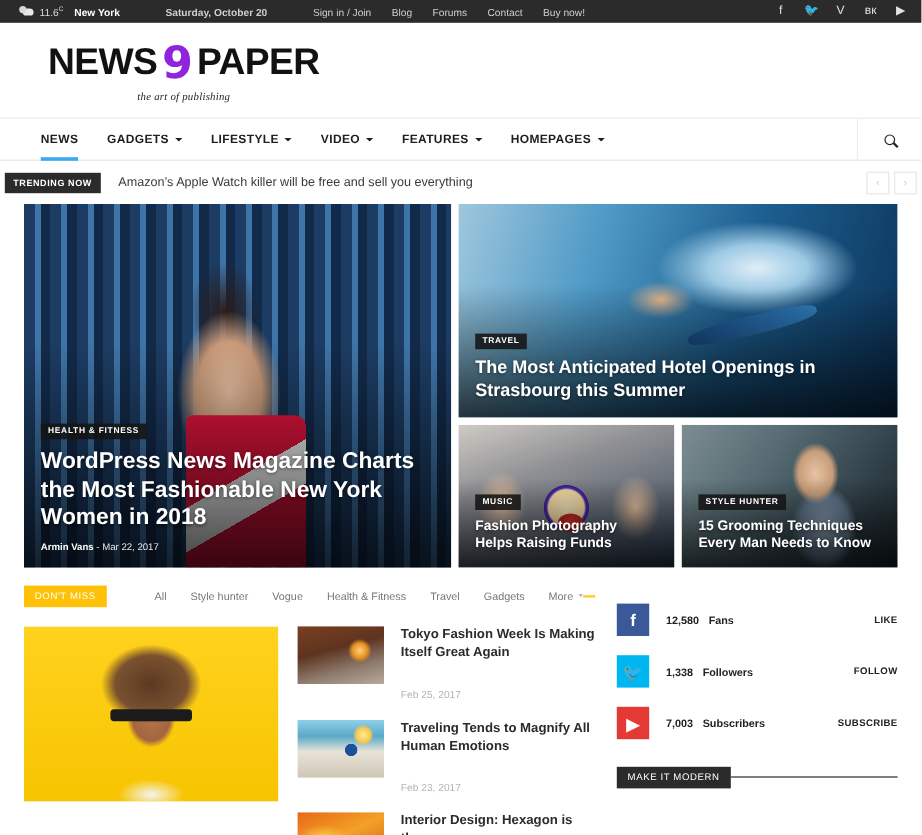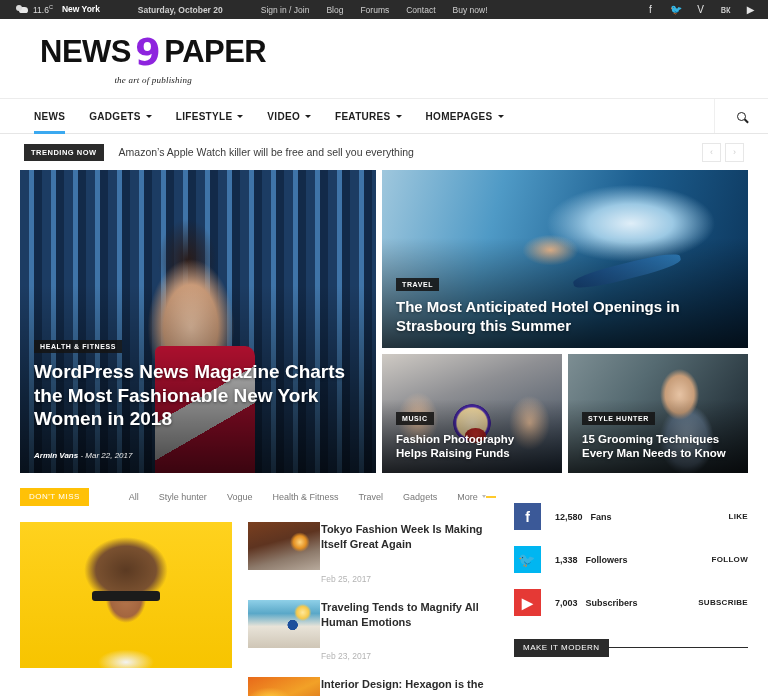--- a/index.html
+++ b/index.html
@@ -83,21 +83,21 @@
     width:9px;height:9px;border:1.6px solid #222;border-radius:50%;
     position:relative; display:inline-block;
   }
   .search-glyph::after {
     content:""; position:absolute; right:-4px; bottom:-2.5px;
     width:5px;height:1.6px;background:#222;transform:rotate(45deg);
   }
 
   
   .trending {
-    height:36px; display:flex; align-items:center; padding: 0 24px;
+    height:36px; display:flex; align-items:center; padding: 0 4px;
   }
   .trending-badge {
     background:#2b2b2b; color:#fff; font-size:7.5px; font-weight:bold;
     letter-spacing:.5px; padding:4px 7px;
   }
   .trending-text { font-size:10.5px; color:#3b3b3b; margin-left:15px; }
   .trending-arrows { margin-left:auto; display:flex; gap:4px; }
   .arrow-box {
     width:19px;height:19px;border:1px solid #e7e7e7;display:flex;
     align-items:center;justify-content:center;color:#cfcfcf;font-size:9px;
@@ -120,21 +120,21 @@
     font-size:7px; font-weight:bold; letter-spacing:.6px; padding:3px 6px;
   }
   .hero-meta { position:absolute; left:14px; right:14px; bottom:13px; z-index:3; }
   .hero-title {
     color:#fff; font-weight:bold; line-height:1.22; margin-top:7px;
     text-shadow:0 1px 3px rgba(0,0,0,.5);
   }
   .hero-left .hero-title { font-size:19px; }
   .hero-top .hero-title { font-size:15px; }
   .hero-small .hero-title { font-size:11.5px; }
-  .hero-byline { margin-top:21px; font-size:8px; color:#e6e6e6;font-style:italic; }
+  .hero-byline { margin-top:8px; font-size:8px; color:#e6e6e6; }
   .hero-byline b { font-weight:bold; color:#fff; }
 
   
   .img-fashion {
     position:absolute; inset:0;
     background:
       radial-gradient(ellipse 60px 95px at 48% 52%, #e8c2a4 0%, #c99a78 45%, rgba(0,0,0,0) 72%),
       radial-gradient(ellipse 42px 60px at 47% 30%, #2a1c1a 0%, rgba(42,28,26,0) 70%),
       repeating-linear-gradient(90deg, #1c3c63 0px, #1c3c63 9px, #3f74a8 9px, #3f74a8 14px, #122a49 14px, #122a49 22px),
       linear-gradient(160deg,#173254,#0d1f38);
@@ -206,21 +206,21 @@
       radial-gradient(ellipse 26px 32px at 50% 52%, #b5764c 0%, #a3653f 60%, rgba(163,101,63,0) 78%),
       radial-gradient(ellipse 40px 18px at 50% 96%, #f3f3f3 0%, rgba(243,243,243,0) 70%),
       linear-gradient(180deg,#ffd21e 0%, #f7c400 100%);
   }
   .img-afro::after{
     content:""; position:absolute; left:34%; top:47%; width:32%; height:7%;
     background:#1b1b1b; border-radius:3px;
   }
 
   .dm-list { flex:1; display:flex; flex-direction:column; gap:16px; }
-  .dm-item { display:flex; gap:1px; }
+  .dm-item { display:flex; gap:14px; }
   .dm-thumb { width:72px; height:48px; flex:none; }
   .th-alley {
     background:
       radial-gradient(circle 14px at 72% 42%, #ffd37a 0%, #e39023 45%, rgba(227,144,35,0) 70%),
       linear-gradient(165deg,#7a3f1f 0%, #5e3420 40%, #8d7a6b 70%, #b8aa9c 100%);
   }
   .th-santorini {
     background:
       radial-gradient(circle 12px at 76% 26%, #ffe89a 0%, #f6c94b 50%, rgba(246,201,75,0) 72%),
       radial-gradient(circle 9px at 62% 52%, #1d4f9c 0%, #1d4f9c 55%, rgba(29,79,156,0) 60%),

